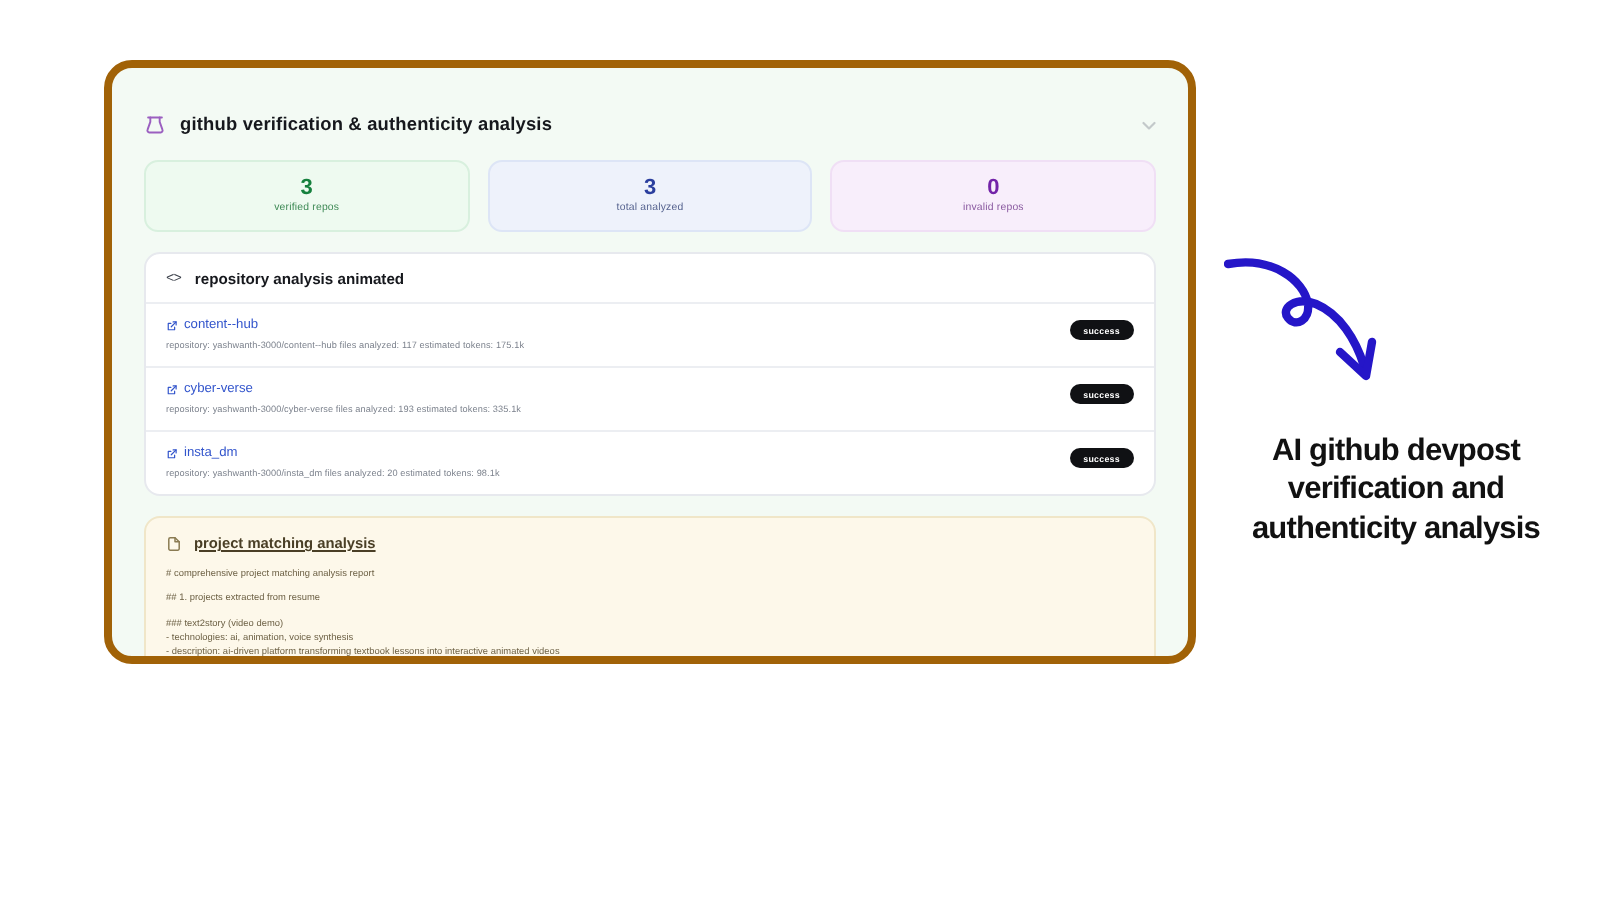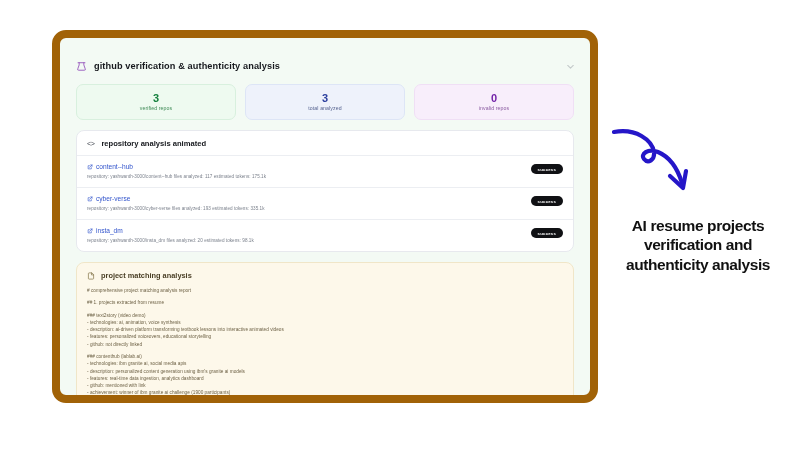--- a/index.html
+++ b/index.html
@@ -14,23 +14,23 @@
     overflow: hidden;
     position: relative;
   }
 
   
   #app-window {
     position: absolute;
     left: 52px;
     top: 30px;
     width: 546px;
-    height: 373px;
+    height: 302px;
     background: #f3faf4;
-    border: 8px solid #a16207;
+    border: 4px solid #a16207;
     border-radius: 14px;
     overflow: hidden;
     box-sizing: border-box;
   }
 
   
   #panel-header {
     height: 28px;
     display: flex;
     align-items: center;
@@ -163,20 +163,21 @@
   #analysis-header {
     display: flex;
     align-items: center;
     gap: 6px;
     margin-bottom: 7px;
   }
   #analysis-header .title {
     font-size: 7.4px;
     font-weight: bold;
     color: #4a3f26;
+    text-decoration: underline;
   }
   .doc-icon { width: 8px; height: 8px; display: block; }
   .md-line {
     font-size: 4.7px;
     color: #6d6145;
     line-height: 1.55;
     white-space: pre;
     letter-spacing: .02px;
   }
   .md-blank { height: 5px; }
@@ -326,14 +327,14 @@
       </div>
   </div>
 
 </div>
 
 <div id="annotation">
   <svg id="arrow-svg" width="120" height="82" viewBox="0 0 120 82" fill="none">
     <path d="M2 6 C 24 2, 40 14, 42 26 C 43 34, 36 38, 32 33 C 28 28, 36 22, 46 26 C 58 31, 66 44, 70 57" stroke="#2516c8" stroke-width="4.2" stroke-linecap="round" fill="none"></path>
     <path d="M58 50 L71 62 L74 45" stroke="#2516c8" stroke-width="4.2" stroke-linecap="round" stroke-linejoin="round" fill="none"></path>
   </svg>
-  <div id="annotation-caption">AI resume projects verification and authenticity analysis</div>
+  <div id="annotation-caption">AI github devpost verification and authenticity analysis</div>
 </div>
 
 </body></html>

